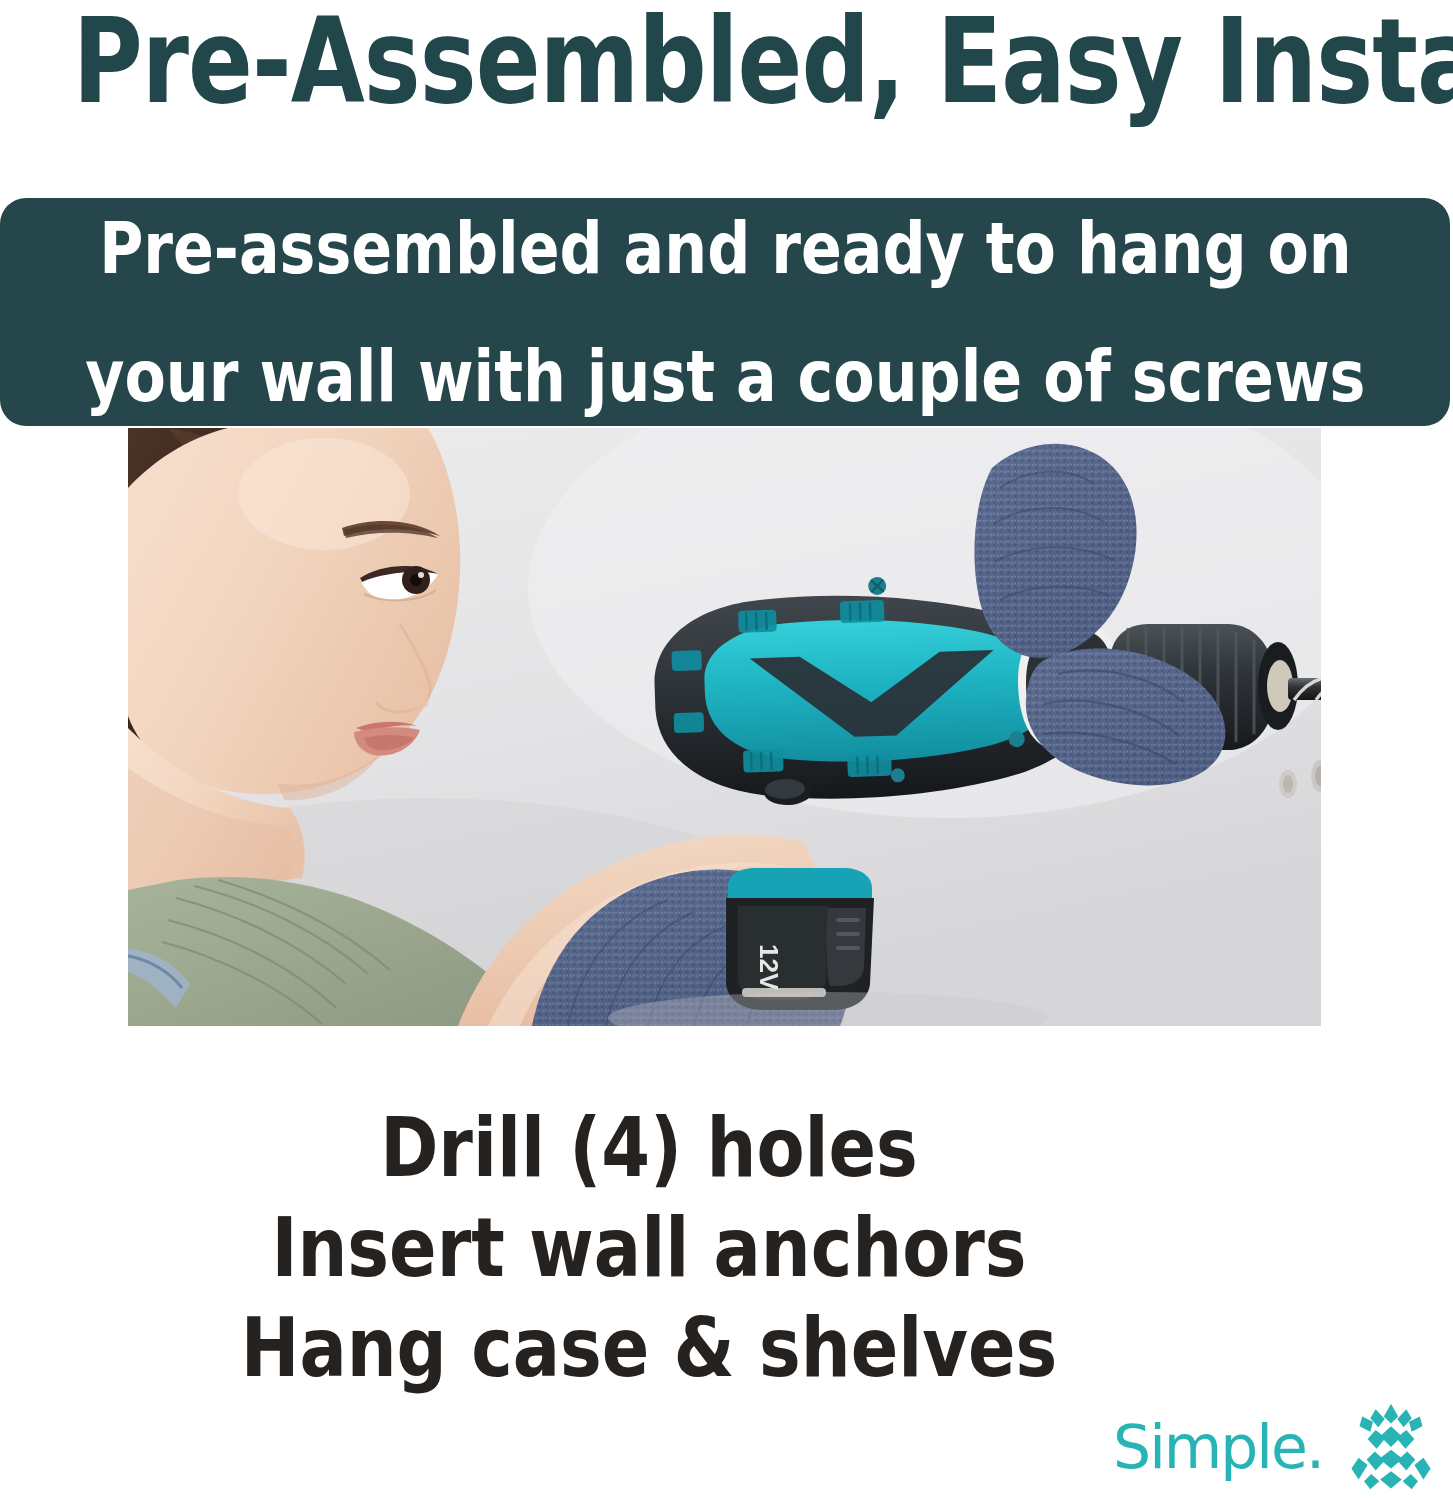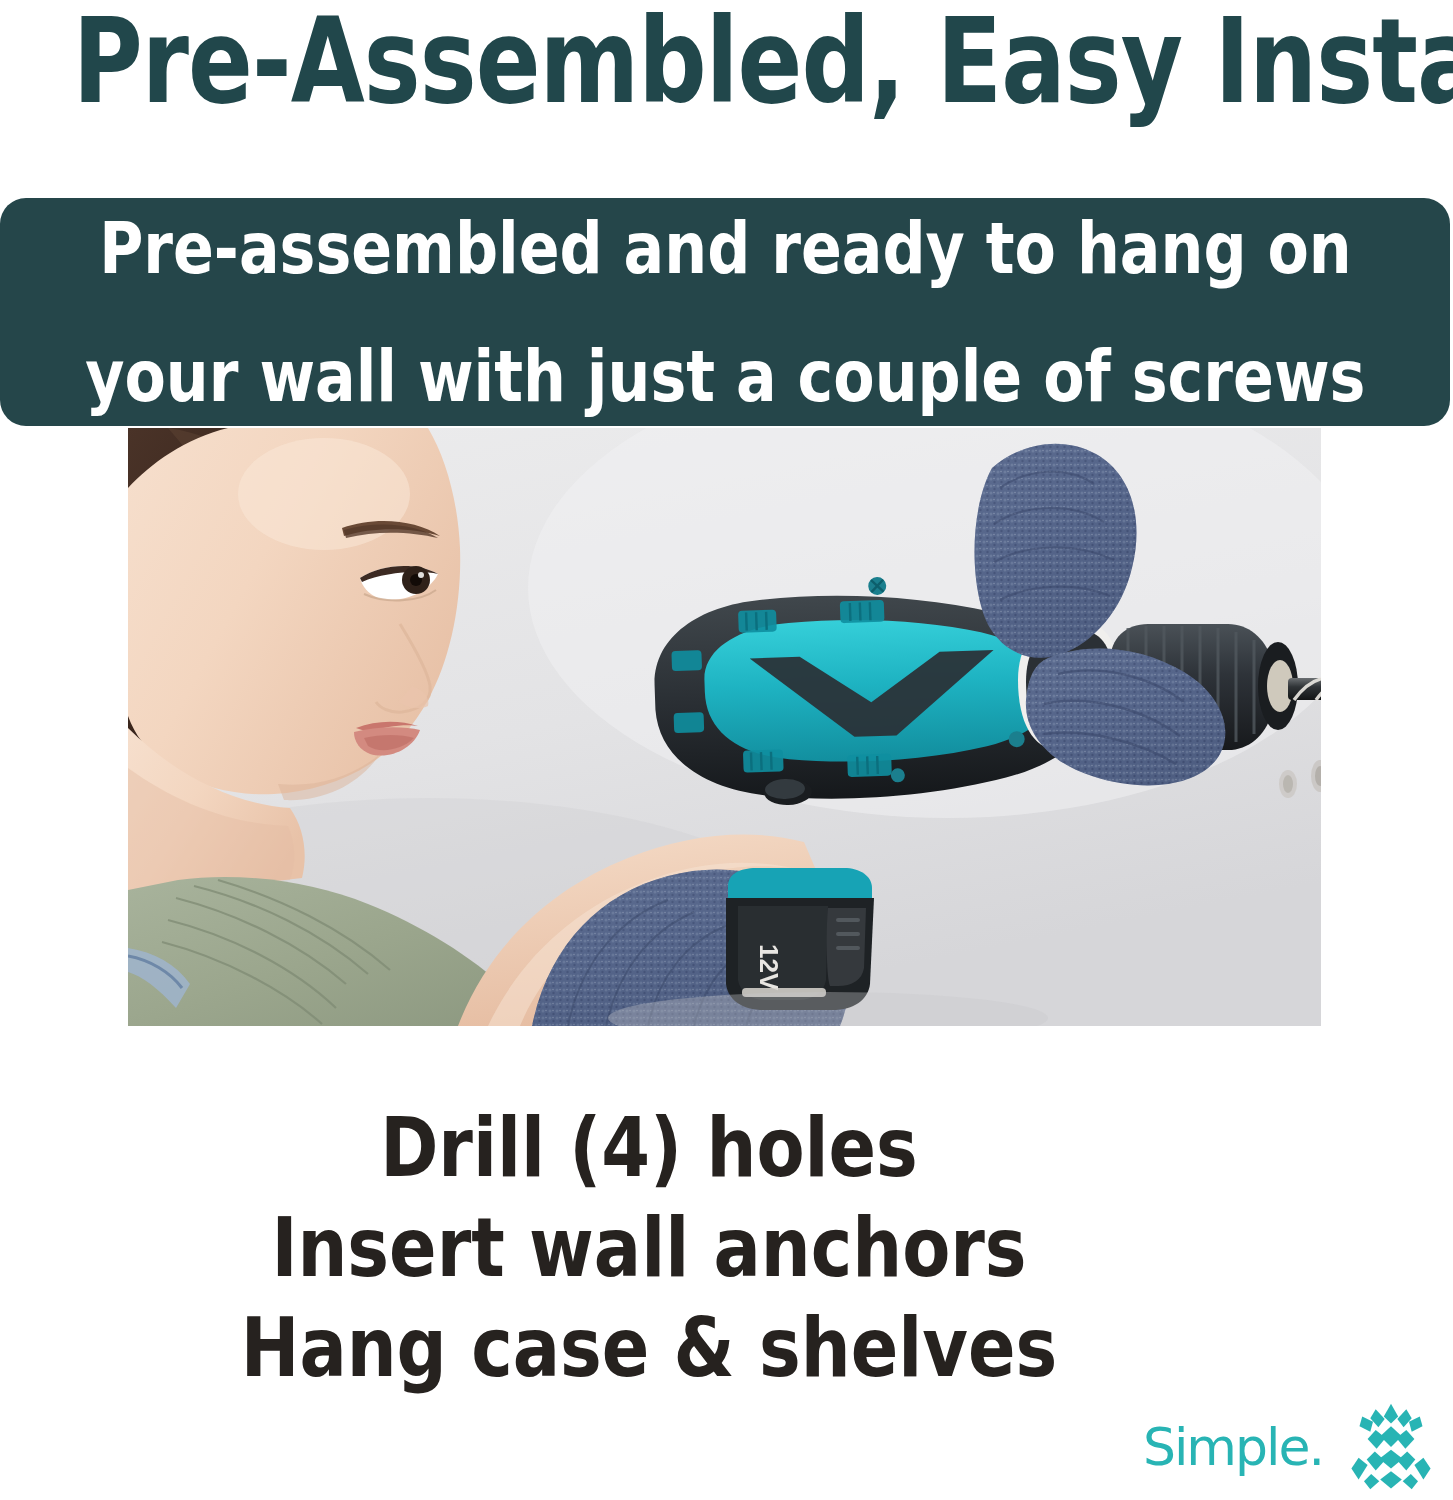--- a/index.html
+++ b/index.html
@@ -97,21 +97,21 @@
     right: 16px;
     bottom: 8px;
     display: flex;
     align-items: center;
     gap: 22px;
   }
   .brand-word {
     color: #28b4b4;
     font-family: "DejaVu Sans", sans-serif;
     font-weight: normal;
-    font-size: 52px;
+    font-size: 60px;
     line-height: 78px;
     letter-spacing: -2px;
   }
   .brand-mark { width: 92px; height: 90px; display: block; }
 </style>
 </head>
 <body>
 
 <div class="headline">Pre-Assembled, Easy Install</div>
 

